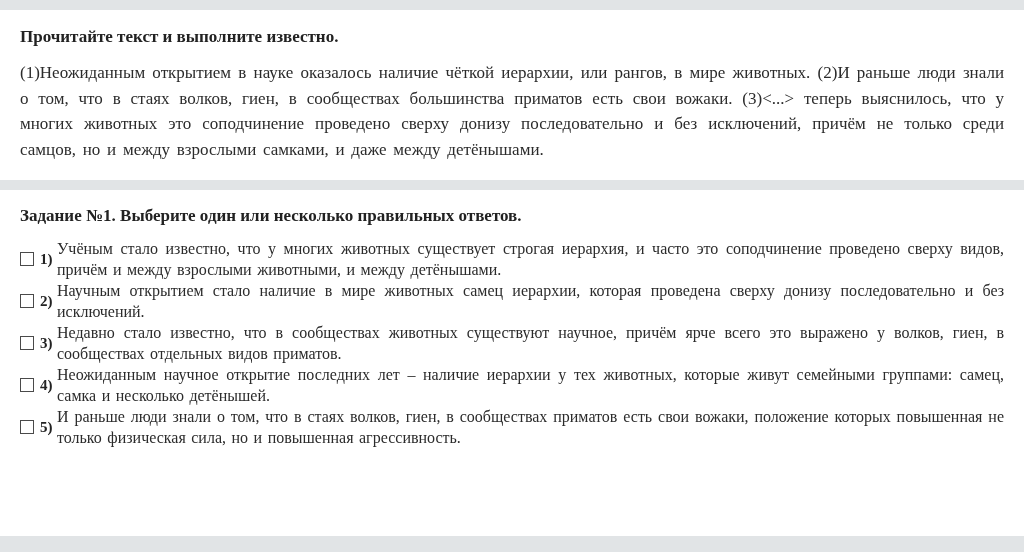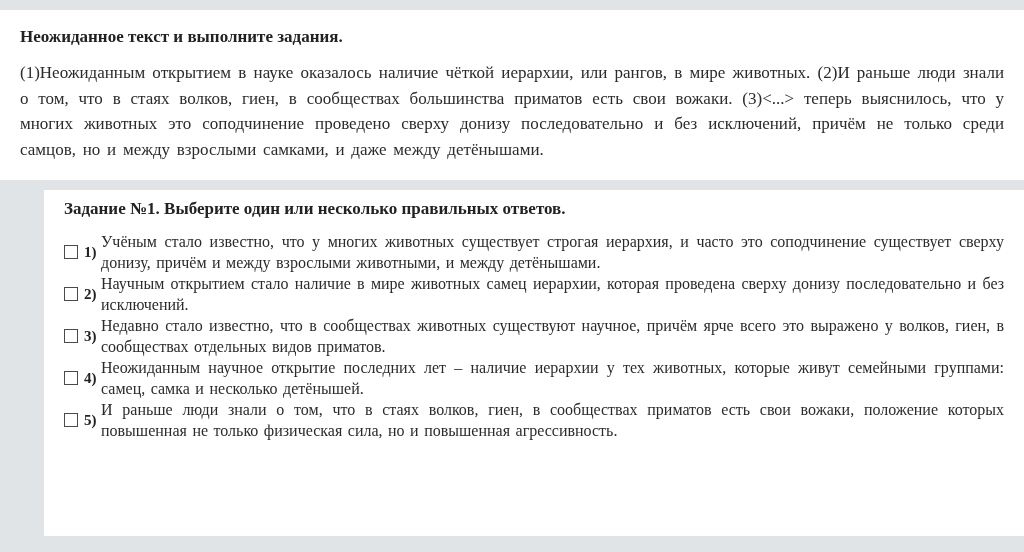--- a/index.html
+++ b/index.html
@@ -14,22 +14,21 @@
     background: #ffffff;
   }
   .card-text {
     margin-top: 10px;
     height: 170px;
     padding: 17px 20px 0 20px;
   }
   .card-task {
     margin-top: 10px;
     height: 346px;
-    padding: 9px 20px 0 20px;
-    margin-left: 44px;
+    padding: 16px 20px 0 20px;
   }
   .panel-title {
     font-size: 17px;
     font-weight: bold;
     color: #222222;
   }
   .passage {
     margin-top: 13px;
     font-size: 17px;
     line-height: 25.5px;
@@ -78,35 +77,35 @@
     line-height: 21px;
     text-align: justify;
     word-spacing: 1.5px;
     color: #2b2b2b;
   }
 </style>
 </head>
 <body>
 
 <section class="card card-text">
-  <h2 class="panel-title">Неожиданное текст и выполните задания.</h2>
+  <h2 class="panel-title">Прочитайте текст и выполните известно.</h2>
   <p class="passage">(1)Неожиданным открытием в науке оказалось наличие чёткой  иерархии, или рангов, в мире животных. (2)И раньше люди знали о том, что в стаях волков, гиен, в сообществах большинства приматов есть свои вожаки. (3)&lt;...&gt; теперь выяснилось, что у многих животных это соподчинение проведено сверху донизу последовательно и без исключений, причём  не только среди самцов, но и между взрослыми самками, и даже между детёнышами.</p>
 </section>
 
 <section class="card card-task">
   <h2 class="panel-title">Задание №1. Выберите один или несколько правильных ответов.</h2>
 
   <div class="options">
 
     <div class="option">
       <span class="option-lead">
         <span class="checkbox"></span>
         <span class="option-num">1)</span>
       </span>
-      <span class="option-text">Учёным стало известно, что у многих животных существует строгая иерархия, и часто это соподчинение существует сверху донизу, причём и между взрослыми животными, и между детёнышами.</span>
+      <span class="option-text">Учёным стало известно, что у многих животных существует строгая иерархия, и часто это соподчинение проведено сверху видов, причём и между взрослыми животными, и между детёнышами.</span>
     </div>
 
     <div class="option">
       <span class="option-lead">
         <span class="checkbox"></span>
         <span class="option-num">2)</span>
       </span>
       <span class="option-text">Научным открытием стало наличие в мире животных самец иерархии, которая проведена сверху донизу последовательно и без исключений.</span>
     </div>
 

